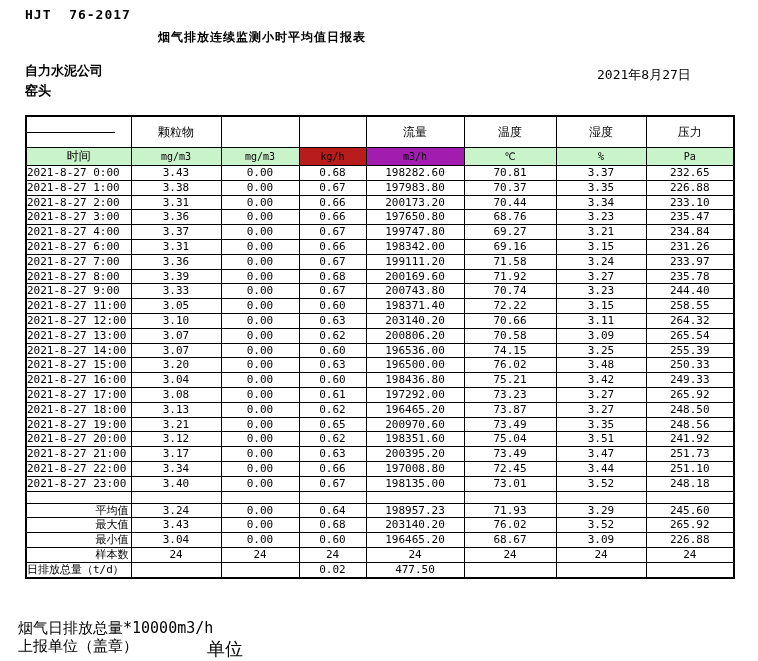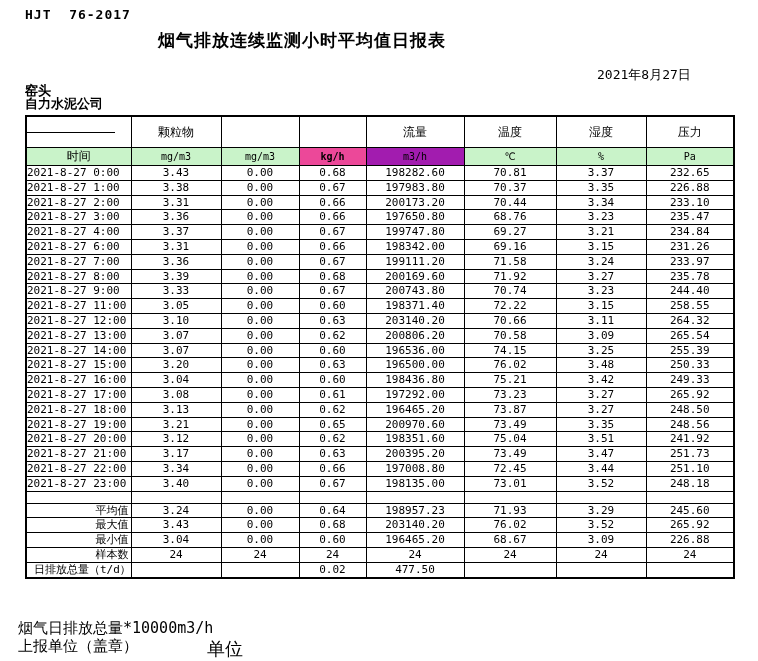--- a/index.html
+++ b/index.html
@@ -3,43 +3,43 @@
 <meta charset="utf-8">
 <style>
   html,body { margin:0; padding:0; }
   body {
     width:758px; height:661px; background:#ffffff; position:relative;
     font-family:"DejaVu Sans Mono","DejaVu Sans",sans-serif; color:#000;
     -webkit-font-smoothing:none;
   }
   .abs { position:absolute; white-space:pre; }
   #std-code  { left:25px;  top:7px;   font-size:13px; font-weight:bold; letter-spacing:1px; }
-  #title     { left:158px; top:29px;  font-size:17px; font-weight:bold; letter-spacing:1px; }
-  #company   { left:25px;  top:62px;  font-size:13px; font-weight:bold;margin-top:33px; }
+  #title     { left:158px; top:29px;  font-size:12px; font-weight:bold; letter-spacing:1px; }
+  #company   { left:25px;  top:62px;  font-size:13px; font-weight:bold; }
   #location  { left:25px;  top:82px;  font-size:13px; font-weight:bold; }
   #date      { left:597px; top:66px;  font-size:13px; }
 
   table {
     position:absolute; left:25px; top:115px; width:708px;
     border-collapse:collapse; table-layout:fixed;
     border:2px solid #000;
   }
   td, th {
     border:1px solid #000; padding:0; margin:0;
     overflow:hidden; white-space:nowrap; font-weight:normal;
   }
   .group-row th { height:30px; font-size:12px; text-align:center; position:relative; }
   .unit-row  td { height:14px; font-size:10px; text-align:center;margin-top:21px; }
   .unit-row  td.time-head { font-size:12px; }
   .data-row  td, .sum-row td { height:13.8px; line-height:13.8px; font-size:11px; }
   .gap-row   td { height:11px; }
   .time-cell { text-align:left; padding-right:3px; }
   .num-cell  { text-align:center; }
   .sum-label { text-align:right; padding-right:2px; }
-  .sum-label-left { text-align:left; padding-left:7px;margin-top:24px; }
+  .sum-label-left { text-align:left; padding-left:0;margin-top:24px; }
   
   .half-line {
     position:absolute; left:-1px; top:15px; width:89px; height:0;
     border-top:1px solid #000;
   }
   #note        { left:18px;  top:619px; font-size:15px; }
   #report-unit { left:18px;  top:637px; font-size:15px; }
   #unit-label  { left:207px; top:637px; font-size:18px; }
 </style>
 </head>
@@ -72,21 +72,21 @@
       <th></th>
       <th>流量</th>
       <th>温度</th>
       <th>湿度</th>
       <th>压力</th>
     </tr>
     <tr class="unit-row">
       <td class="time-head" style="background: rgb(201, 243, 201);">时间</td>
       <td style="background: rgb(201, 243, 201);">mg/m3</td>
       <td style="background: rgb(201, 243, 201);">mg/m3</td>
-      <td style="background: #ec4899; font-weight: bold;">kg/h</td>
+      <td style="background: #b91c1c;">kg/h</td>
       <td style="background: #a21caf;">m3/h</td>
       <td style="background: rgb(201, 243, 201);">℃</td>
       <td style="background: rgb(201, 243, 201);">%</td>
       <td style="background: rgb(201, 243, 201);">Pa</td>
     </tr>
   </thead>
   <tbody>
       <tr class="data-row">
         <td class="time-cell">2021-8-27 0:00</td>
         <td class="num-cell">3.43</td>

